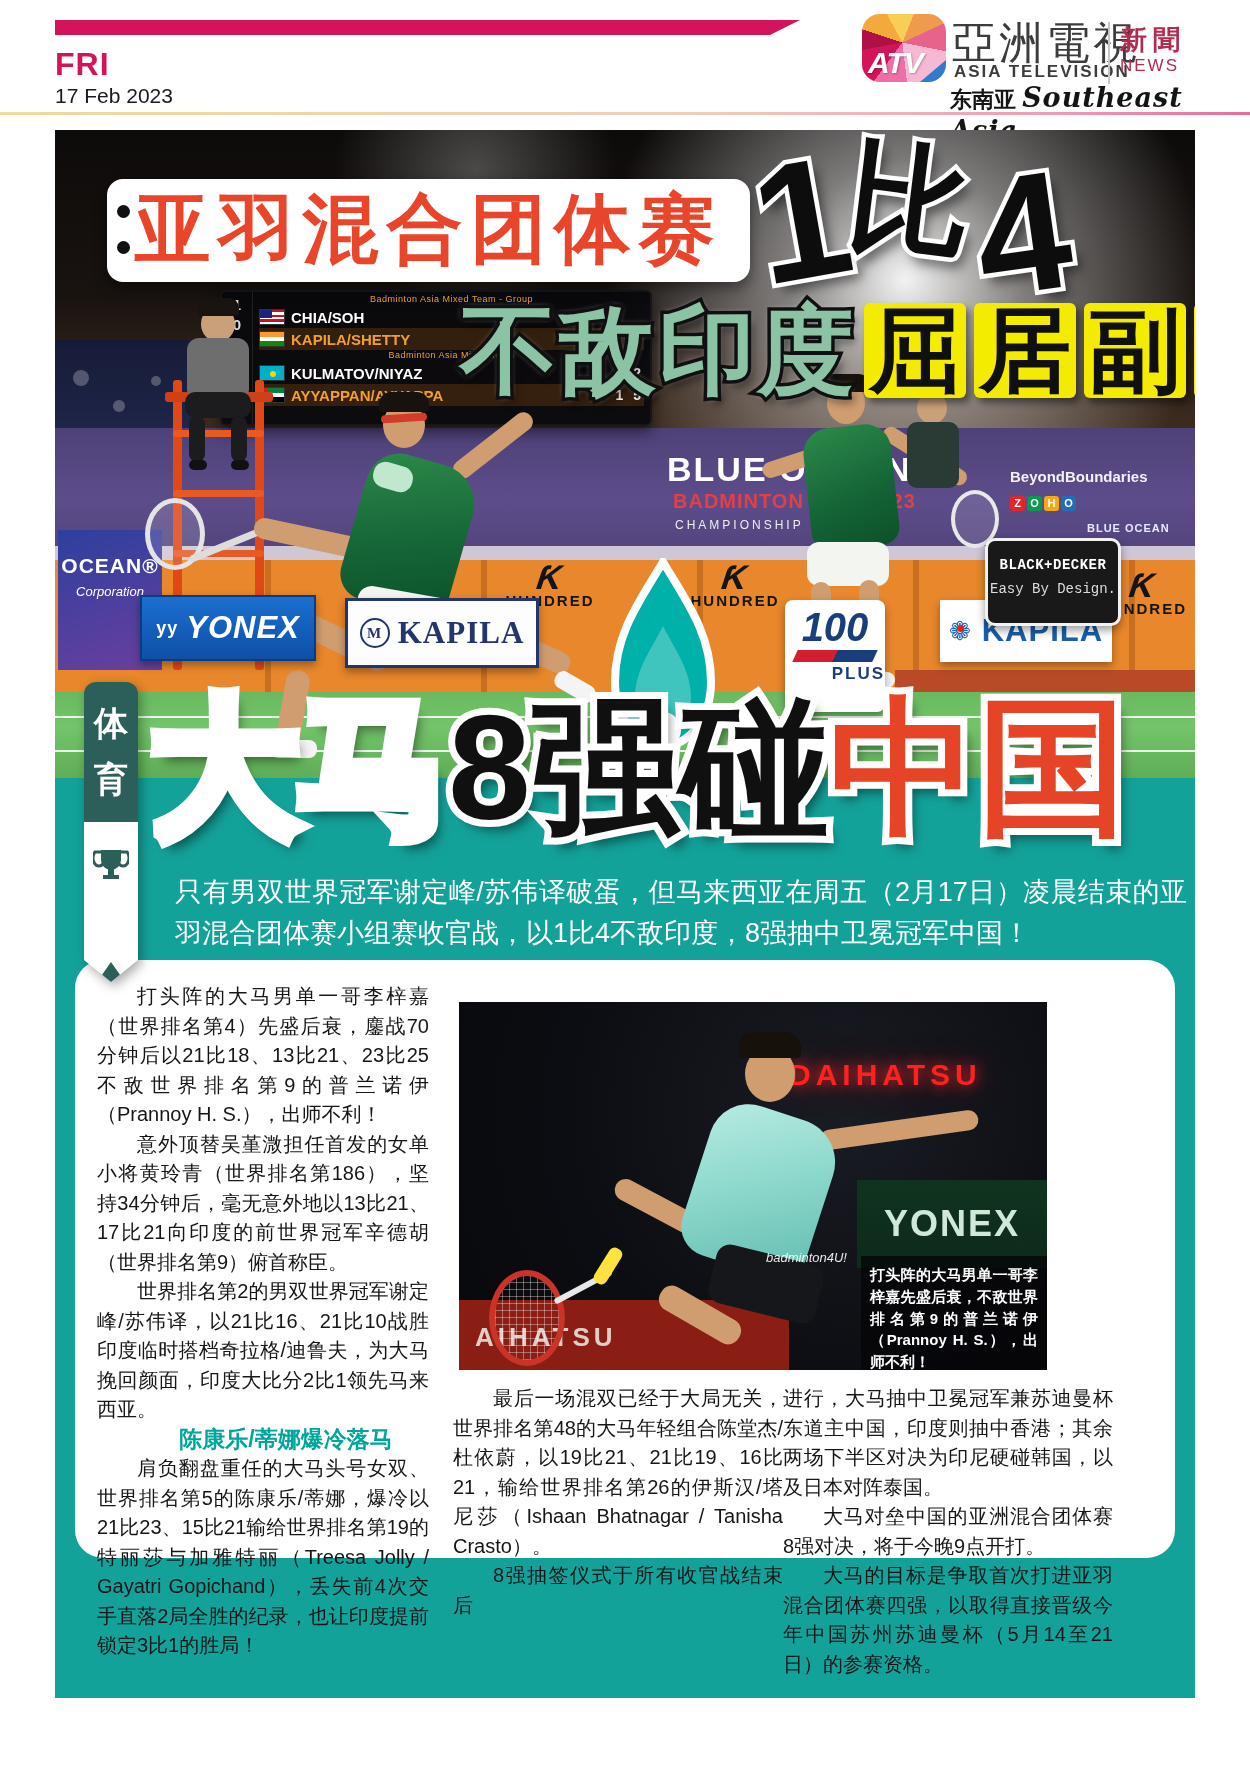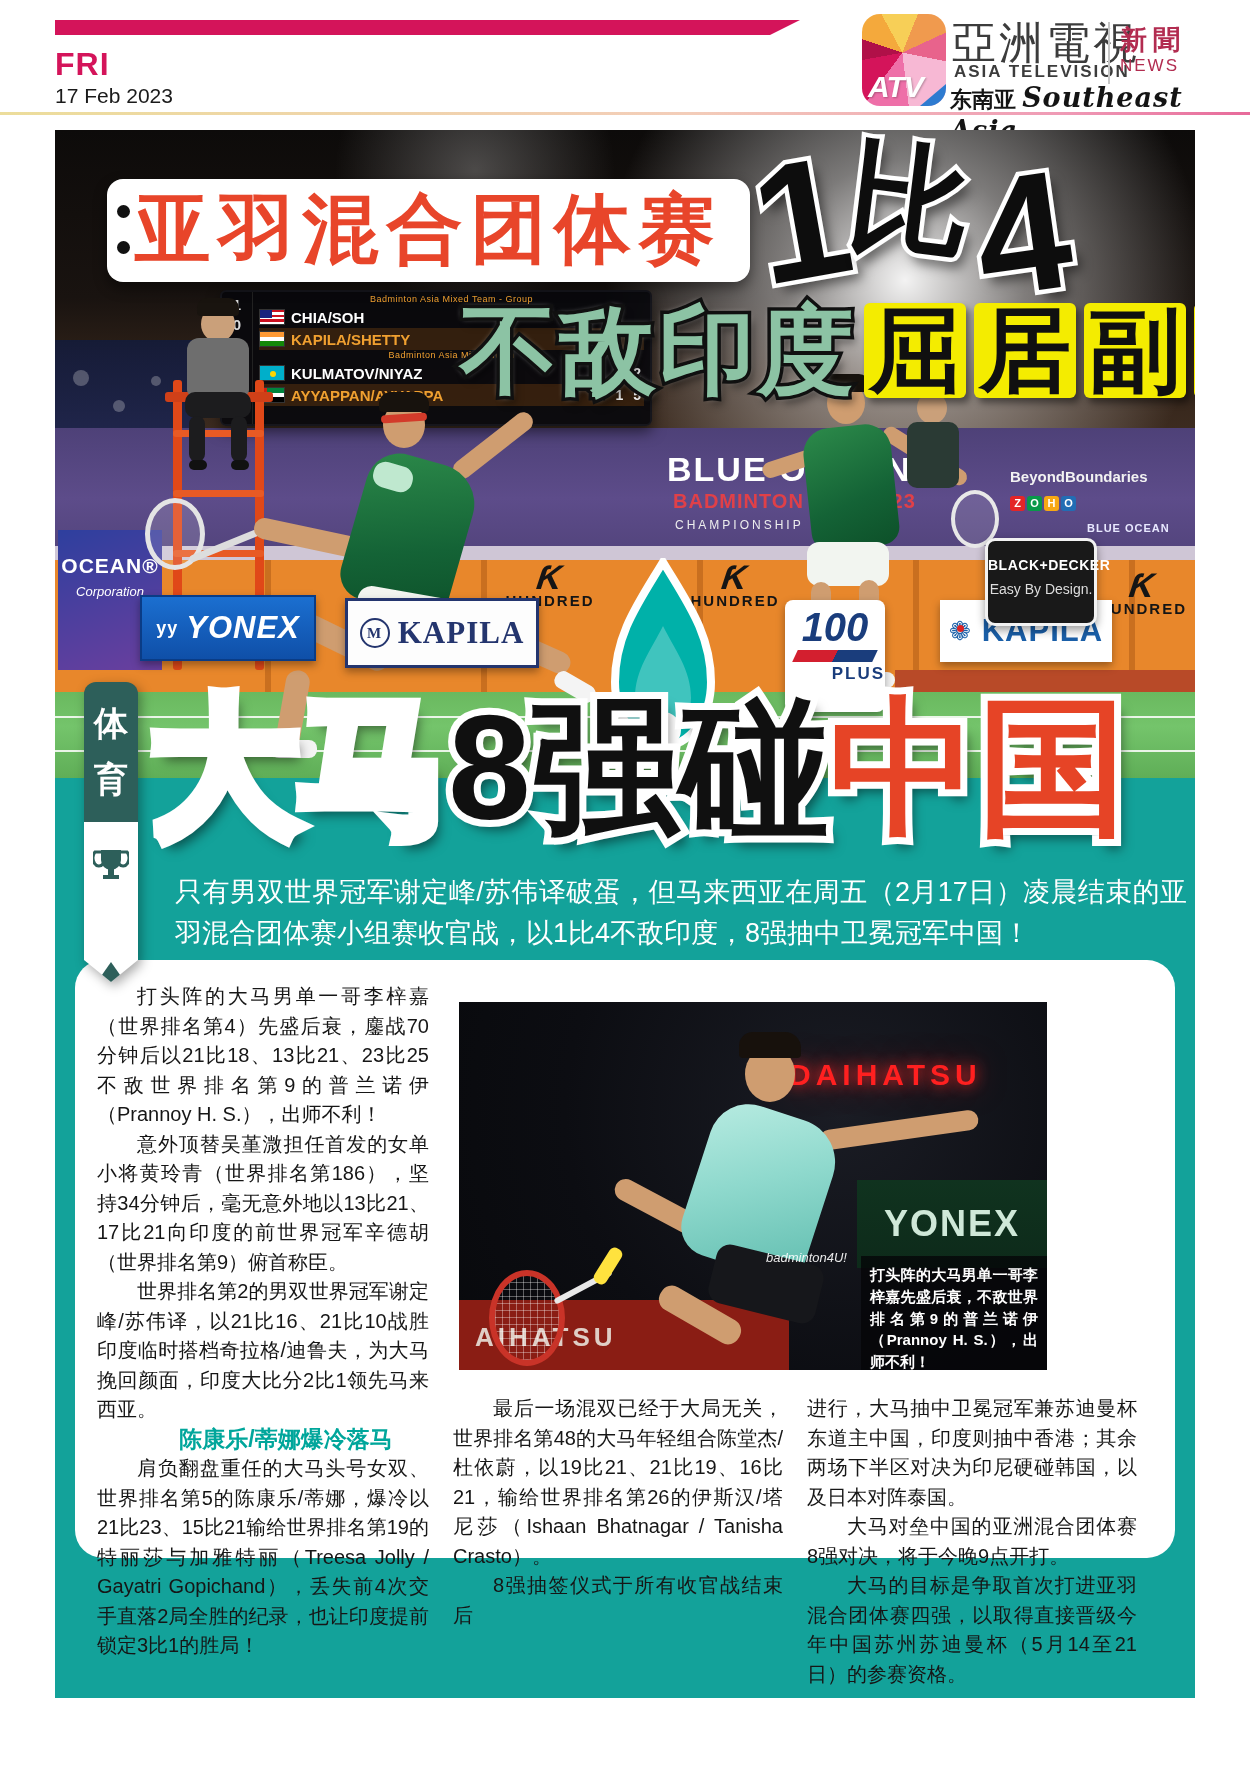--- a/index.html
+++ b/index.html
@@ -5,21 +5,21 @@
   html,body{margin:0;padding:0;background:#e9e9e9;}
   .page{position:relative;width:1250px;height:1768px;background:#fff;overflow:hidden;
         font-family:"Liberation Sans","DejaVu Sans",sans-serif;}
   .abs{position:absolute;}
 
   
   .pink-bar{left:55px;top:20px;width:745px;height:15px;background:#d4145a;
             clip-path:polygon(0 0,100% 0,calc(100% - 30px) 100%,0 100%);}
   .fri{left:55px;top:46px;font-size:32px;font-weight:800;color:#d4145a;letter-spacing:1px;}
   .mdate{left:55px;top:84px;font-size:21px;color:#1a1a1a;}
-  .atv-tile{left:862px;top:14px;width:84px;height:92px;border-radius:18px;overflow:hidden;
+  .atv-tile{left:862px;top:14px;width:84px;height:68px;border-radius:18px;overflow:hidden;
     background:conic-gradient(from 130deg at 48% 42%,#f7b8d4 0 12%,#ee6fa8 0 24%,#d4145a 0 36%,#b01048 0 44%,#f4a93c 0 56%,#f7cf57 0 70%,#f09a4e 0 82%,#e8638c 0 92%,#f7b8d4 0 100%);}
   .atv-tile .tri{position:absolute;right:0;bottom:0;width:0;height:0;border-left:26px solid transparent;border-bottom:22px solid #2e7bd0;}
   .atv-txt{position:absolute;left:6px;bottom:2px;color:#fff;font-weight:800;font-style:italic;font-size:30px;letter-spacing:-1px;text-shadow:1px 1px 2px rgba(0,0,0,.25);}
   .station-zh{left:952px;top:14px;font-size:44px;color:#3c3c3c;letter-spacing:3px;}
   .station-en{left:954px;top:62px;font-size:17px;color:#3c3c3c;letter-spacing:2px;}
   .station-en b{font-weight:800;}
   .logo-vline{left:1108px;top:22px;width:2px;height:62px;background:#c6c6c6;}
   .news-zh{left:1120px;top:22px;font-size:27px;font-weight:700;color:#b22c50;letter-spacing:6px;}
   .news-en{left:1120px;top:56px;font-size:17px;color:#b22c50;letter-spacing:2px;}
   .region{left:950px;top:82px;font-size:22px;font-weight:700;color:#141414;}
@@ -99,22 +99,22 @@
   .sunrise .m{width:26px;height:26px;border:2px solid #24356e;border-radius:50%;font-size:15px;line-height:26px;text-align:center;font-weight:700;flex:none;}
   .plus100{left:730px;top:470px;width:100px;height:112px;background:#fff;border-radius:8px;
      text-align:center;box-shadow:0 4px 8px rgba(0,0,0,.35);padding-top:6px;box-sizing:border-box;}
   .plus100 .n{font-size:40px;font-weight:800;color:#1a3d7c;font-style:italic;line-height:42px;}
   .plus100 .stripes{width:80px;height:12px;margin:2px auto;background:linear-gradient(90deg,#d31f2f 0 50%,#1a3d7c 50%);transform:skewX(-25deg);}
   .plus100 .w{font-size:17px;font-weight:800;color:#1a3d7c;letter-spacing:2px;text-align:right;}
   .affin{left:885px;top:470px;width:172px;height:62px;background:#fff;display:flex;align-items:center;justify-content:center;gap:10px;
      color:#1a5fa8;font-weight:800;font-size:31px;letter-spacing:1px;box-shadow:0 4px 8px rgba(0,0,0,.35);}
   .affin .fl{color:#1a5fa8;font-size:26px;position:relative;}
   .affin .fl i{position:absolute;left:8px;top:9px;width:7px;height:7px;background:#d22;border-radius:50%;}
-  .bdk{left:930px;top:408px;width:112px;height:88px;background:#191919;border:3px solid #f2f2f2;border-radius:10px;
-     color:#fff;text-align:center;padding-top:16px;box-sizing:border-box;box-shadow:0 4px 10px rgba(0,0,0,.4);}
+  .bdk{left:930px;top:408px;width:136px;height:88px;background:#191919;border:3px solid #f2f2f2;border-radius:10px;
+     color:#fff;text-align:center;padding-top:16px;box-sizing:border-box;box-shadow:0 4px 10px rgba(0,0,0,.4);font-family:Liberation Mono, monospace;}
   .bdk .t{font-size:14px;font-weight:800;letter-spacing:.5px;}
   .bdk .s{font-size:14px;color:#ddd;margin-top:8px;}
 
   
   .petro{left:552px;top:428px;}
 
   
   .skin{background:#cf9d70;}
   .jersey{background:linear-gradient(160deg,#2c8a4a 0%,#146336 60%,#0d5029 100%);}
   .mint{background:#bfe8cf;}
@@ -169,21 +169,21 @@
 
   
   .card{left:75px;top:960px;width:1100px;height:598px;background:#fff;border-radius:28px;z-index:3;
      box-sizing:border-box;padding:22px 22px 18px 22px;display:flex;gap:24px;}
   .bodytxt{font-size:20px;line-height:29.5px;color:#161616;text-align:justify;}
   .bodytxt p{margin:0;text-indent:2em;}
   .bodytxt p.noindent{text-indent:0;}
   .col1{width:332px;flex:none;}
   .colsub{color:#00a69b;font-size:23px;font-weight:800;text-align:center;margin:12px 0 8px;text-indent:0;}
   .rightzone{flex:1;}
-  .cols23{display:flex;gap:24px;margin-top:24px;}
+  .cols23{display:flex;margin-top:14px;}
   .col2,.col3{width:330px;flex:none;}
 
   
   .iphoto{position:relative;margin:20px 0 0 6px;width:588px;height:368px;overflow:hidden;
      background:radial-gradient(circle at 65% 30%,#1a1c24 0%,#0c0d12 60%,#08090c 100%);}
   .daihatsu{position:absolute;left:330px;top:56px;font-size:30px;font-weight:800;letter-spacing:5px;
      color:#ff2020;text-shadow:0 0 14px rgba(255,40,40,.9),0 0 30px rgba(255,40,40,.5);}
   .yonexboard{position:absolute;left:398px;top:178px;width:190px;height:88px;
      background:linear-gradient(180deg,#10331f,#0d2a1a);display:flex;align-items:center;justify-content:center;
      color:#cfe8d8;font-size:36px;font-weight:800;letter-spacing:2px;}

